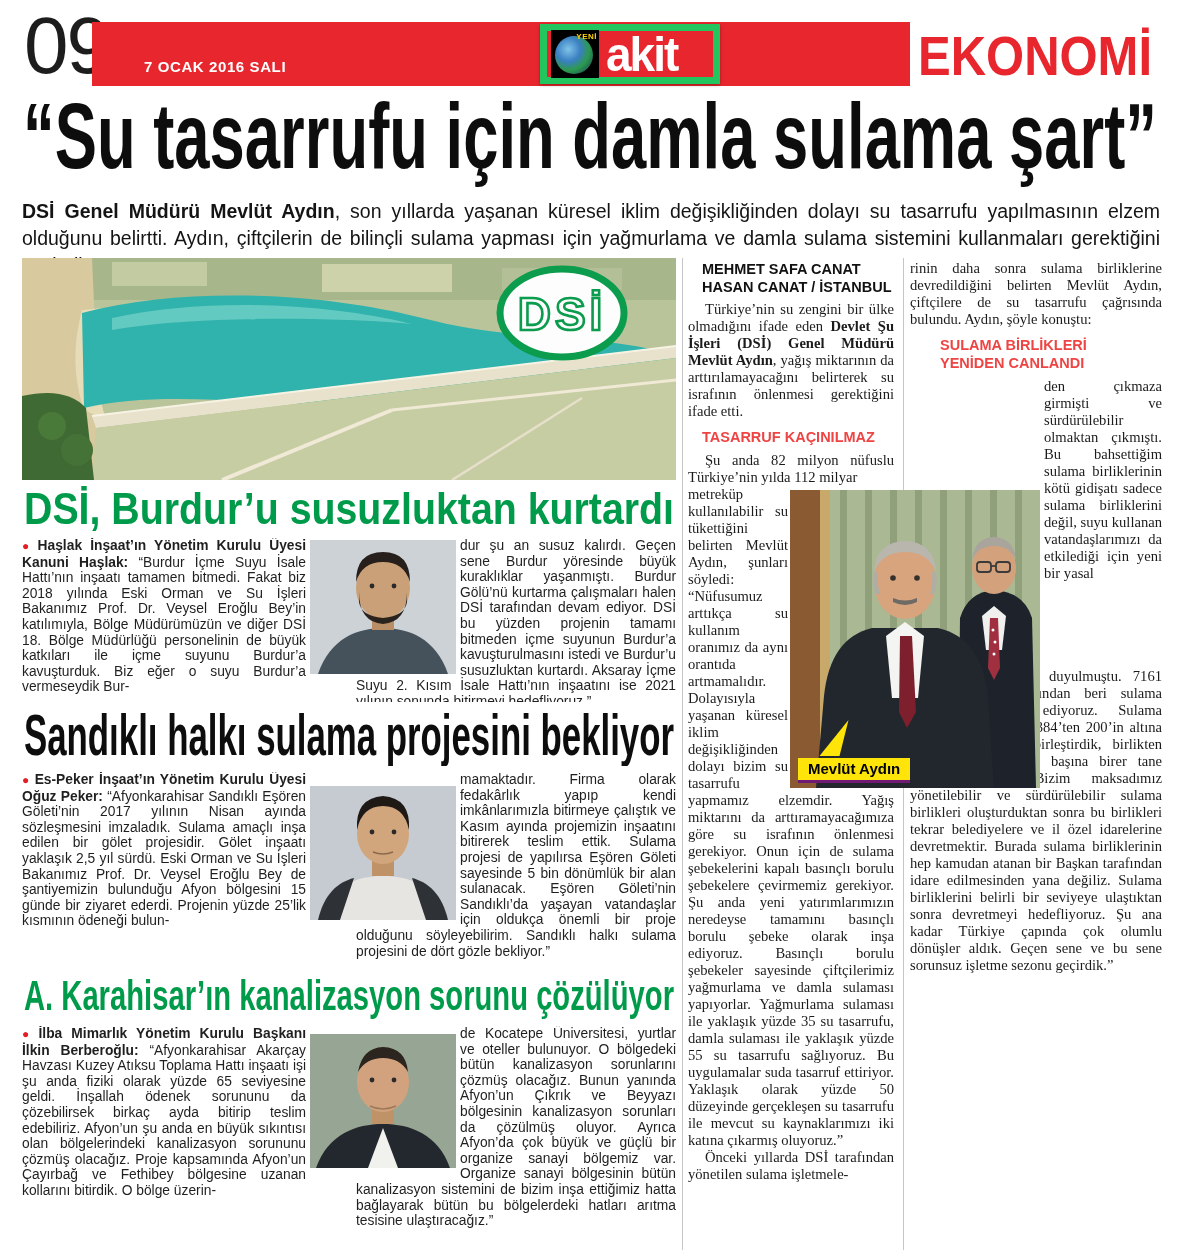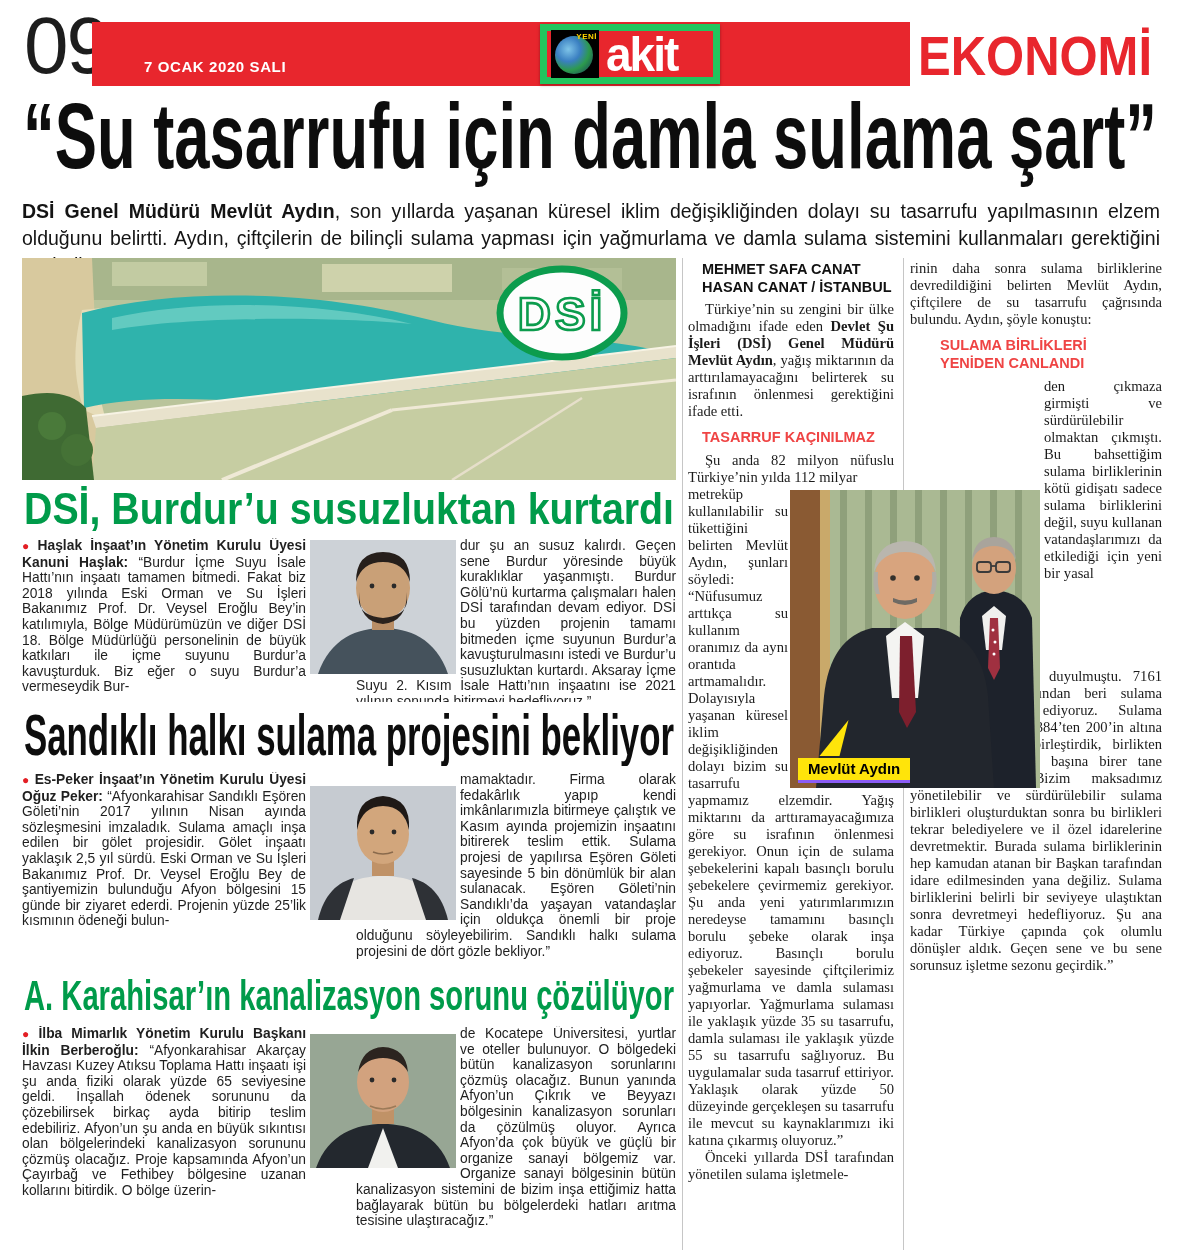--- a/index.html
+++ b/index.html
@@ -48,31 +48,31 @@
   .subhead { font-size:14.5px; font-weight:bold; line-height:18px; color:#ef4444; margin:8px 0 6px; padding-left:14px; }
   .subhead2 { padding-left:30px; }
   .serif-p { font-family:"Liberation Serif", serif; font-size:14.6px; line-height:17px; text-align:justify; color:#1b1b1b; }
   .indent { text-indent:17px; }
   .ph-spacer-right { float:right; width:106px; height:292px; }
   .ph-spacer-left  { float:left;  width:134px; height:290px; }
   .clear { clear:both; }
 
   
   .center-photo { position:absolute; left:790px; top:490px; width:250px; height:298px; z-index:4; }
-  .caption { position:absolute; left:8px; bottom:5px; background:#ffe40a; color:#000; font-weight:bold; font-size:15px; padding:2px 10px 3px; border-bottom:3px solid #8b5cf6; }
+  .caption { position:absolute; left:8px; bottom:5px; background:#ffe40a; color:#000; font-weight:bold; font-size:15px; padding:2px 10px 3px; border-bottom:3px solid #701a75; }
   .caption-pointer { position:absolute; left:34px; bottom:32px; width:0; height:0; border-style:solid; border-width:0 0 36px 20px; border-color:transparent transparent #ffe40a transparent; transform:skewX(-14deg); }
 </style>
 </head>
 <body>
 
 <div id="page">
 
   <div class="page-number">09</div>
   <div class="banner">
-    <div class="banner-date">7 OCAK 2020 SALI</div>
+    <div class="banner-date">7 OCAK 2016 SALI</div>
     <div class="logo">
       <div class="globe-box">
         <div class="globe"></div>
         <div class="yeni">YENİ</div>
       </div>
       <div class="akit-text">akit</div>
     </div>
     <div class="ekonomi-box">
       <svg width="250" height="64">
         <text x="8" y="53" font-size="56" font-weight="bold" fill="#e8262d" textLength="234" lengthAdjust="spacingAndGlyphs">EKONOMİ</text>

